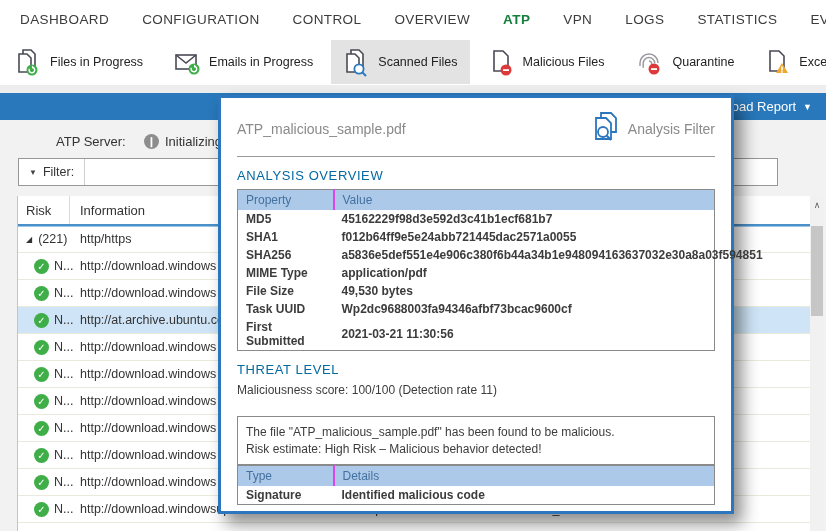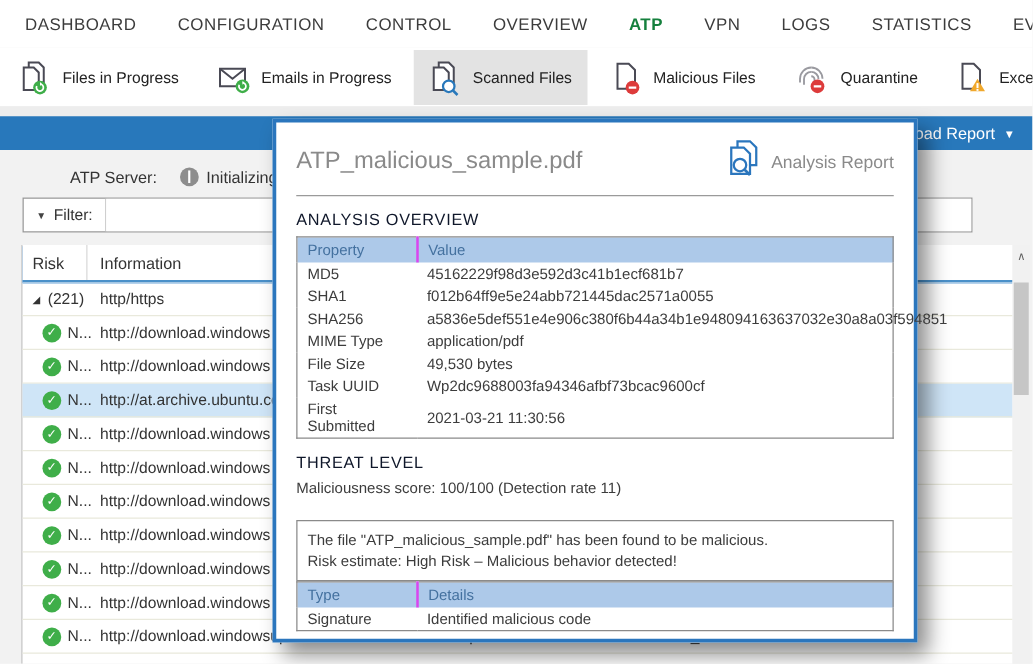--- a/index.html
+++ b/index.html
@@ -49,28 +49,28 @@
   .chk { width:15px; height:15px; border-radius:50%; background:#3fae49; color:#fff; font-size:10px; display:flex; align-items:center; justify-content:center; margin-right:5px; flex-shrink:0; }
 
   
   .sbar { position:absolute; right:2px; top:196px; width:14px; bottom:0; background:#f1f1f1; }
   .sb-arrow { position:absolute; top:4px; left:0; right:0; text-align:center; font-size:9px; color:#606060; cursor:pointer; }
   .sb-thumb { position:absolute; top:30px; left:1px; right:1px; height:90px; background:#c6c6c6; cursor:pointer; }
 
   
   .modal { position:absolute; left:218px; top:95px; width:516px; height:419px; background:#fff; border:3px solid #2b76bd; box-shadow:8px 10px 16px rgba(0,0,0,.45); padding:12px 16px 10px; }
   .m-head { display:flex; justify-content:space-between; align-items:center; }
-  .m-title { font-size:19px; color:#8a8a8a; }
+  .m-title { font-size:14px; color:#8a8a8a; }
   .m-report { display:flex; align-items:center; gap:8px; color:#8a8a8a; font-size:14px; }
   .m-div { border-top:1px solid #9a9a9a; margin-top:9px; }
-  .m-section { color:#0f172a; font-size:13px; letter-spacing:.6px; margin:11px 0 6px; }
+  .m-section { color:#0369a1; font-size:13px; letter-spacing:.6px; margin:11px 0 6px; }
   table.m-table { width:100%; border:1px solid #8a8a8a; border-collapse:collapse; font-size:12px; color:#3c3c3c; table-layout:fixed; }
   .m-table th { background:#adc9e9; color:#44719f; text-align:left; font-weight:normal; padding:3px 8px; border-right:2px solid #d946ef; }
   .m-table th:last-child { border-right:none; }
-  .m-table td { padding:2px 8px; }
+  .m-table td { padding:2px 8px;font-weight:bold; }
   .m-table .c1 { width:96px; }
   .m-score { font-size:12px; color:#3c3c3c; margin-bottom:19px; }
   .m-box { border:1px solid #8a8a8a; padding:5px 8px; font-size:12px; color:#3c3c3c; }
   .m-box p { margin:3px 0; }
   .m-sub { font-size:12px; color:#3c3c3c; margin:11px 0 6px; }
 </style>
 </head>
 <body>
 
 <div class="nav">
@@ -280,21 +280,21 @@
     <span class="m-title">ATP_malicious_sample.pdf</span>
     <span class="m-report">
       <span>
         <svg width="30" height="34" viewBox="0 0 30 34">
           <path d="M11 3 h10 l5 5 v14 h-15 z" fill="#fff" stroke="#2b76bd" stroke-width="1.8"></path>
           <path d="M6 8 h10 l5 5 v16 h-15 z" fill="#fff" stroke="#2b76bd" stroke-width="1.8"></path>
           <circle cx="13" cy="22" r="5" fill="#fff" stroke="#2b76bd" stroke-width="1.8"></circle>
           <line x1="16.8" y1="25.8" x2="21" y2="30" stroke="#2b76bd" stroke-width="2.2"></line>
         </svg>
       </span>
-      <span>Analysis Report</span>
+      <span>Analysis Filter</span>
     </span>
   </div>
   <div class="m-div"></div>
 
   <div class="m-section">ANALYSIS OVERVIEW</div>
   <table class="m-table">
     <thead>
       <tr>
         <th class="c1">Property</th>
         <th>Value</th>

